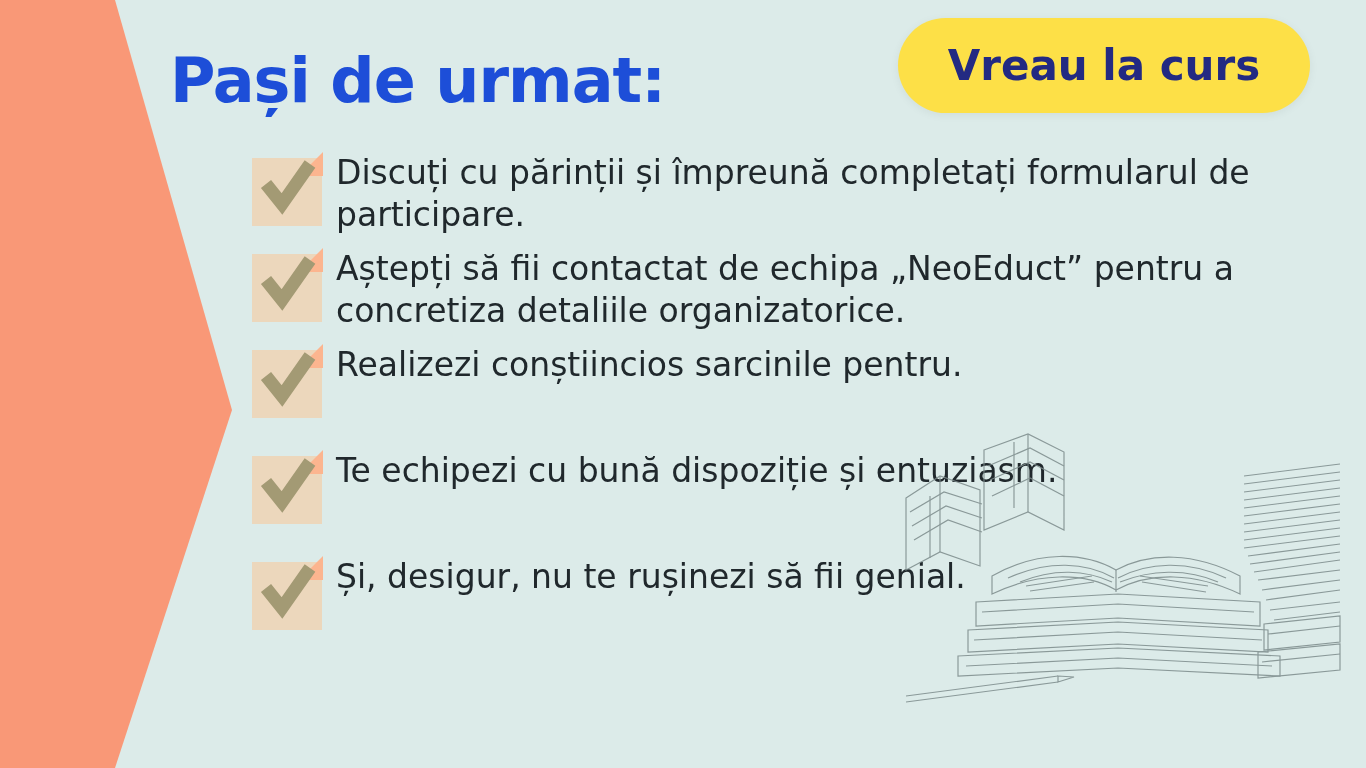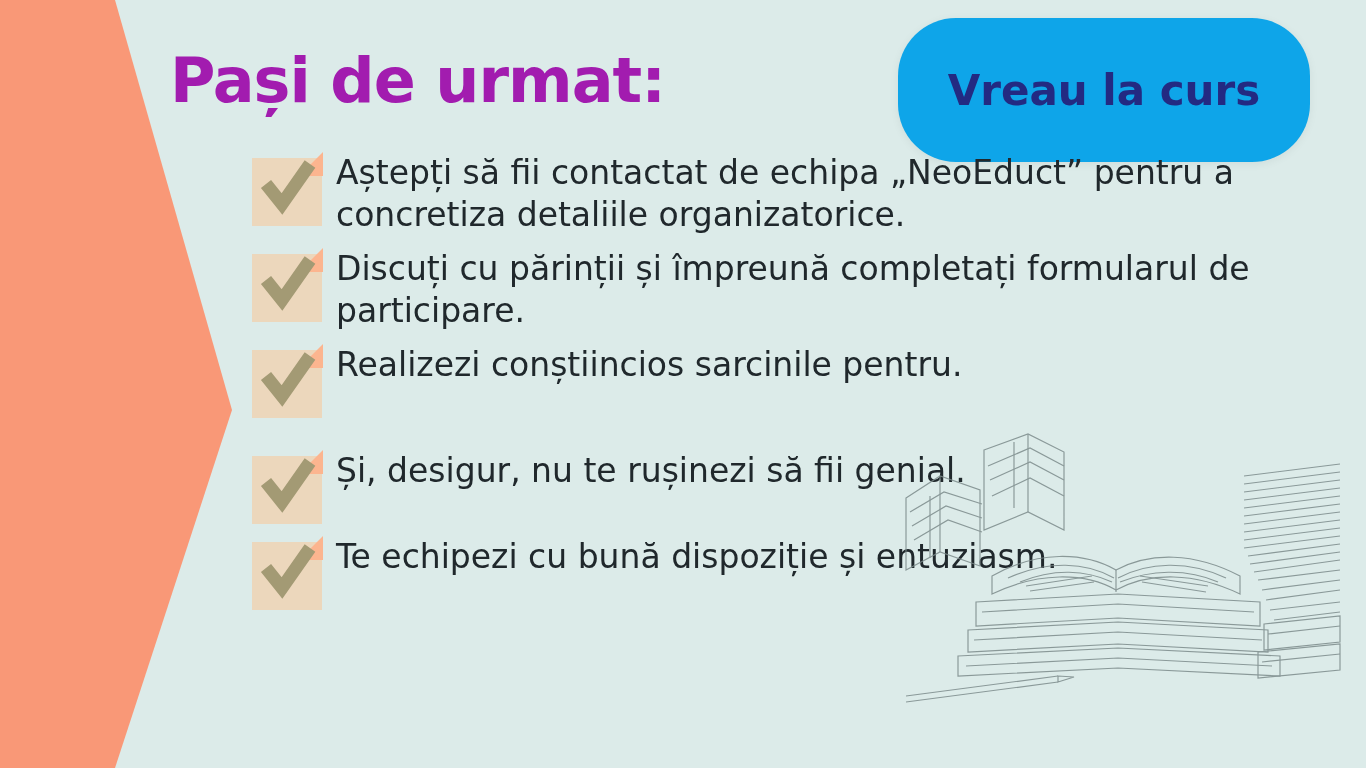--- a/index.html
+++ b/index.html
@@ -43,33 +43,33 @@
 
   
   .title {
     position: absolute;
     left: 170px;
     top: 44px;
     font-family: "DejaVu Sans", sans-serif;
     font-weight: bold;
     font-size: 62px;
     letter-spacing: -1px;
-    color: #a21caf;
+    color: #1d4ed8;
     white-space: nowrap;
   }
 
   
   .cta-button {
     position: absolute;
     right: 56px;
     top: 18px;
     width: 412px;
-    height: 144px;
+    height: 95px;
     border-radius: 58px;
-    background: #0ea5e9;
+    background: #fde047;
     box-shadow: 0 2px 10px rgba(0,0,0,0.06);
     display: flex;
     align-items: center;
     justify-content: center;
     cursor: pointer;
   }
   .cta-button span {
     font-family: "DejaVu Sans", sans-serif;
     font-weight: bold;
     font-size: 42px;
@@ -164,66 +164,66 @@
   <div class="steps">
 
     <div class="step">
       <div class="check-wrap">
         <div class="check-box"></div>
         <div class="check-corner"></div>
         <svg class="check-mark" viewBox="0 0 56 58">
           <path d="M6 26 L22 46 L50 6" fill="none" stroke="#a39a74" stroke-width="13" stroke-linecap="butt" stroke-linejoin="miter"></path>
         </svg>
       </div>
+      <div class="step-text">Discuți cu părinții și împreună completați formularul de participare.</div>
+    </div>
+
+    <div class="step">
+      <div class="check-wrap">
+        <div class="check-box"></div>
+        <div class="check-corner"></div>
+        <svg class="check-mark" viewBox="0 0 56 58">
+          <path d="M6 26 L22 46 L50 6" fill="none" stroke="#a39a74" stroke-width="13" stroke-linecap="butt" stroke-linejoin="miter"></path>
+        </svg>
+      </div>
       <div class="step-text">Aștepți să fii contactat de echipa „NeoEduct” pentru a concretiza detaliile organizatorice.</div>
     </div>
 
+
+    <div class="step gap">
+      <div class="check-wrap">
+        <div class="check-box"></div>
+        <div class="check-corner"></div>
+        <svg class="check-mark" viewBox="0 0 56 58">
+          <path d="M6 26 L22 46 L50 6" fill="none" stroke="#a39a74" stroke-width="13" stroke-linecap="butt" stroke-linejoin="miter"></path>
+        </svg>
+      </div>
+      <div class="step-text">Realizezi conștiincios sarcinile pentru.</div>
+    </div>
+
+    <div class="step gap">
+      <div class="check-wrap">
+        <div class="check-box"></div>
+        <div class="check-corner"></div>
+        <svg class="check-mark" viewBox="0 0 56 58">
+          <path d="M6 26 L22 46 L50 6" fill="none" stroke="#a39a74" stroke-width="13" stroke-linecap="butt" stroke-linejoin="miter"></path>
+        </svg>
+      </div>
+      <div class="step-text">Te echipezi cu bună dispoziție și entuziasm.</div>
+    </div>
+
     <div class="step">
       <div class="check-wrap">
         <div class="check-box"></div>
         <div class="check-corner"></div>
         <svg class="check-mark" viewBox="0 0 56 58">
           <path d="M6 26 L22 46 L50 6" fill="none" stroke="#a39a74" stroke-width="13" stroke-linecap="butt" stroke-linejoin="miter"></path>
         </svg>
       </div>
-      <div class="step-text">Discuți cu părinții și împreună completați formularul de participare.</div>
-    </div>
-
-
-    <div class="step gap">
-      <div class="check-wrap">
-        <div class="check-box"></div>
-        <div class="check-corner"></div>
-        <svg class="check-mark" viewBox="0 0 56 58">
-          <path d="M6 26 L22 46 L50 6" fill="none" stroke="#a39a74" stroke-width="13" stroke-linecap="butt" stroke-linejoin="miter"></path>
-        </svg>
-      </div>
-      <div class="step-text">Realizezi conștiincios sarcinile pentru.</div>
-    </div>
-
-    <div class="step">
-      <div class="check-wrap">
-        <div class="check-box"></div>
-        <div class="check-corner"></div>
-        <svg class="check-mark" viewBox="0 0 56 58">
-          <path d="M6 26 L22 46 L50 6" fill="none" stroke="#a39a74" stroke-width="13" stroke-linecap="butt" stroke-linejoin="miter"></path>
-        </svg>
-      </div>
       <div class="step-text">Și, desigur, nu te rușinezi să fii genial.</div>
-    </div>
-
-    <div class="step gap">
-      <div class="check-wrap">
-        <div class="check-box"></div>
-        <div class="check-corner"></div>
-        <svg class="check-mark" viewBox="0 0 56 58">
-          <path d="M6 26 L22 46 L50 6" fill="none" stroke="#a39a74" stroke-width="13" stroke-linecap="butt" stroke-linejoin="miter"></path>
-        </svg>
-      </div>
-      <div class="step-text">Te echipezi cu bună dispoziție și entuziasm.</div>
     </div>
 
   </div>
 
   <svg class="books" viewBox="0 0 460 340">
     <g fill="none" stroke="#7c8b8b" stroke-width="1.2">
 
       <path d="M18 118 L52 96 L92 110 L92 186 L52 172 L18 190 Z"></path>
       <path d="M22 132 L56 112 L94 124"></path>
       <path d="M24 146 L58 126 L94 138"></path>

